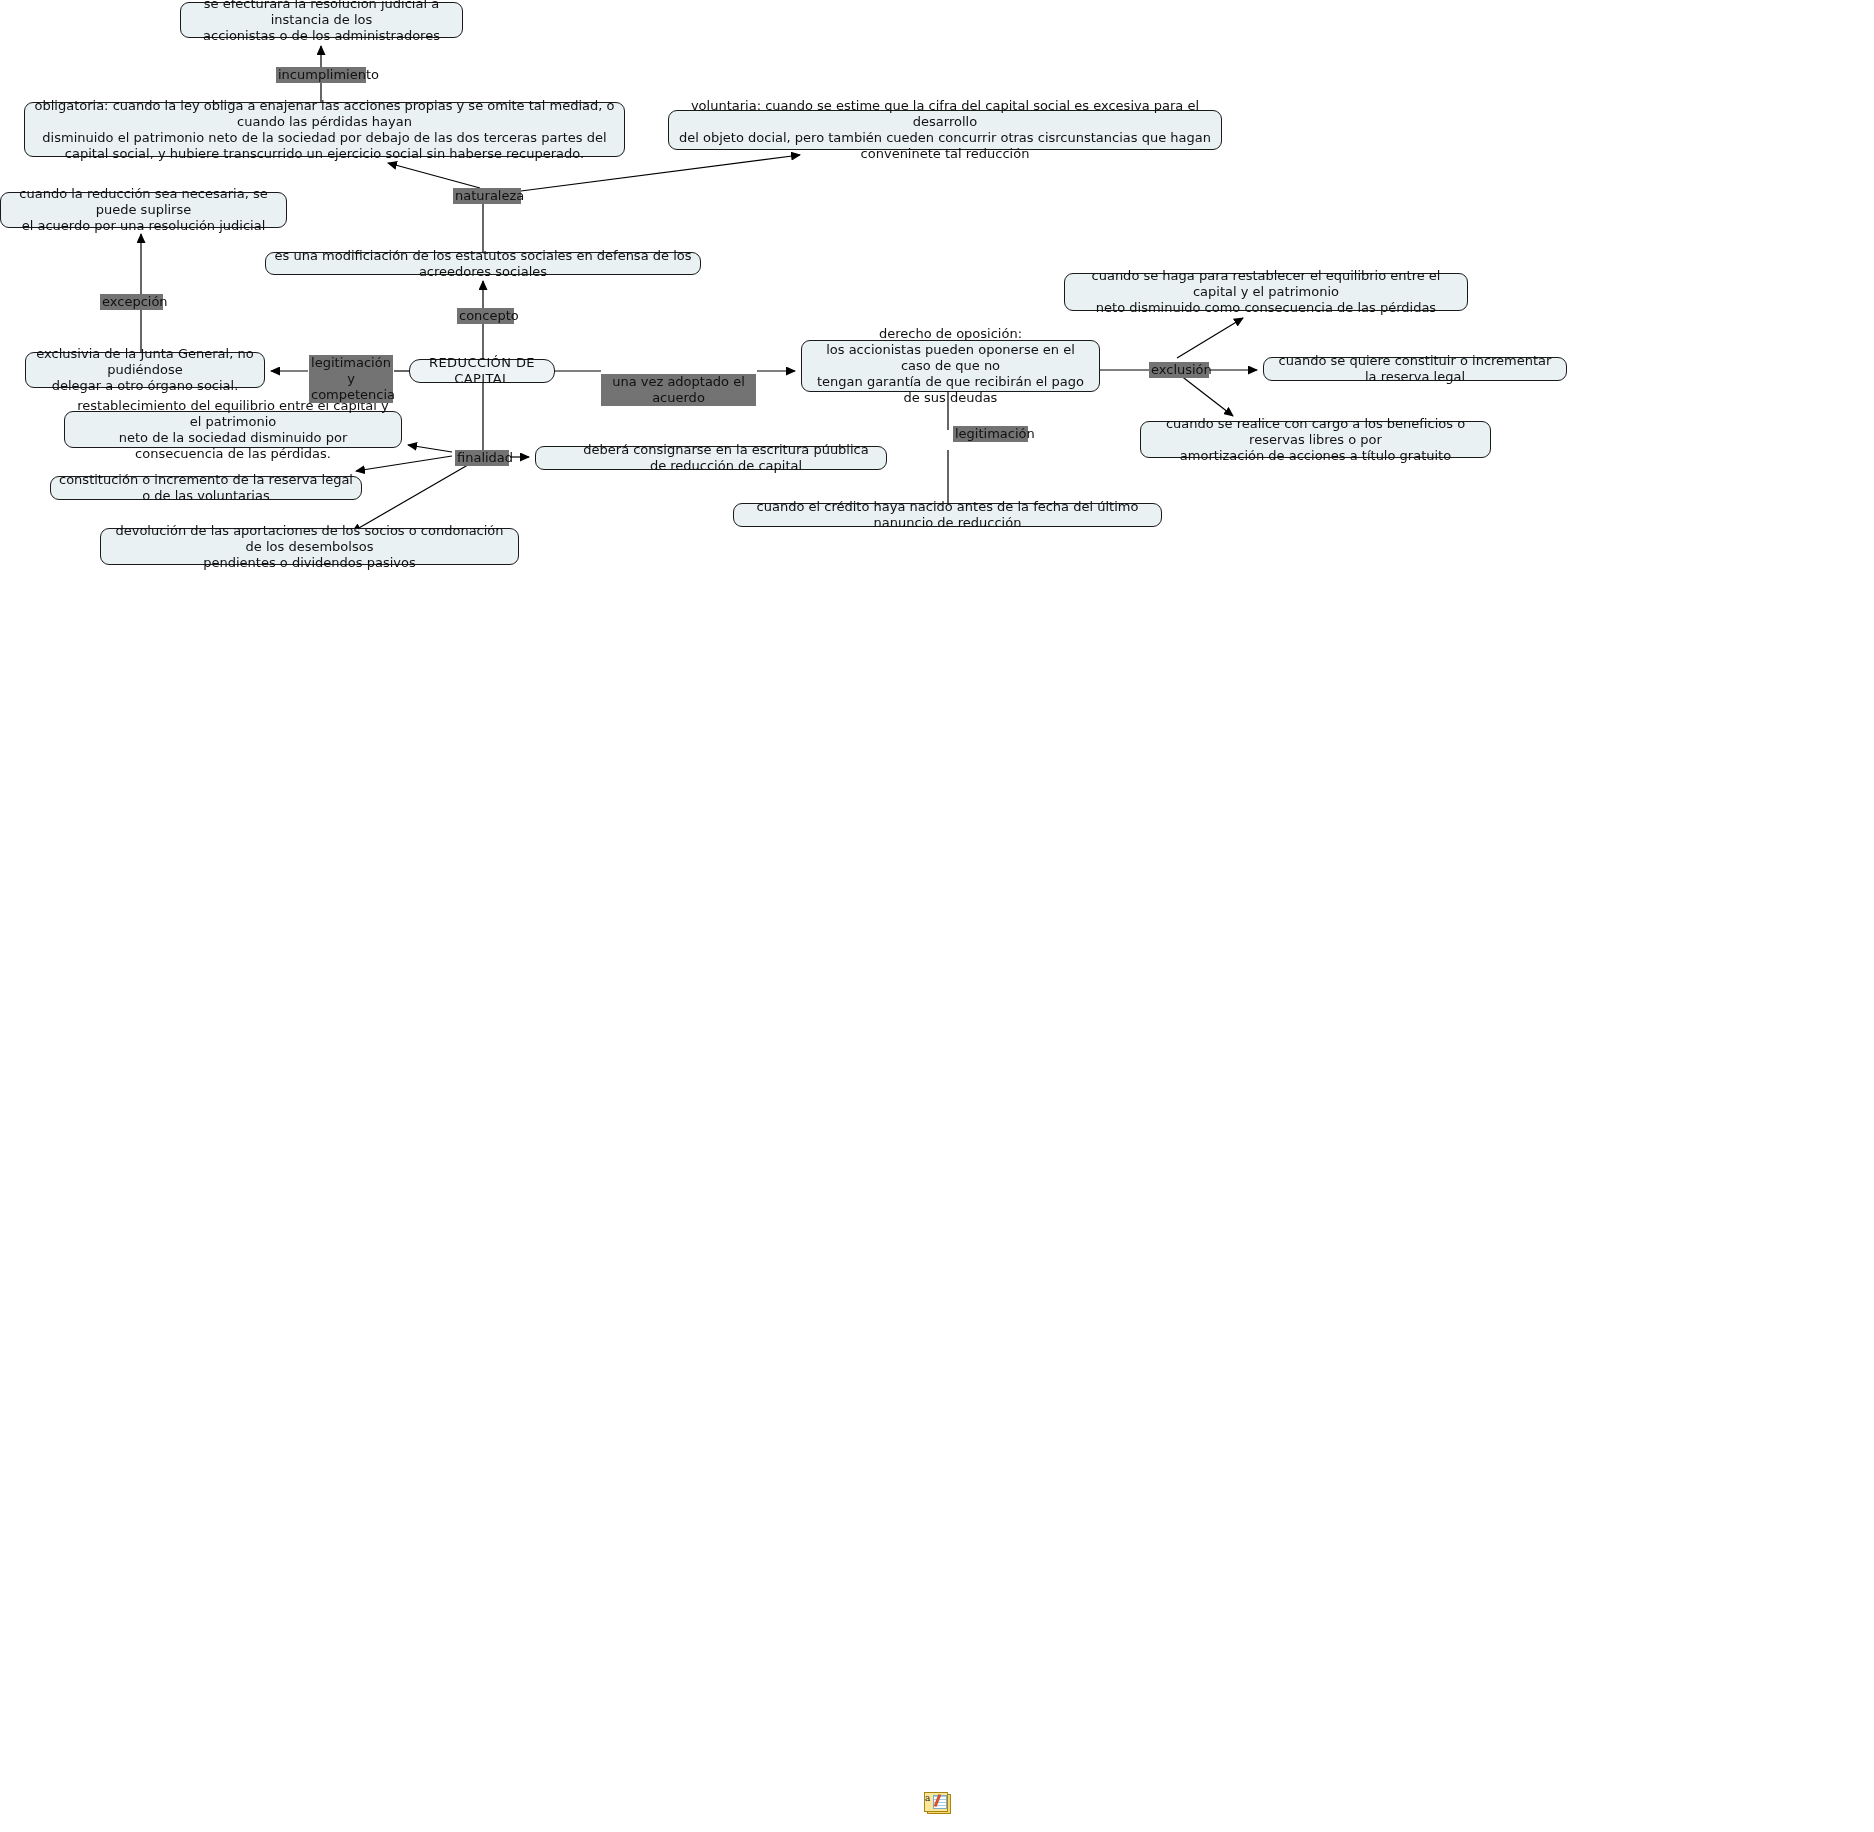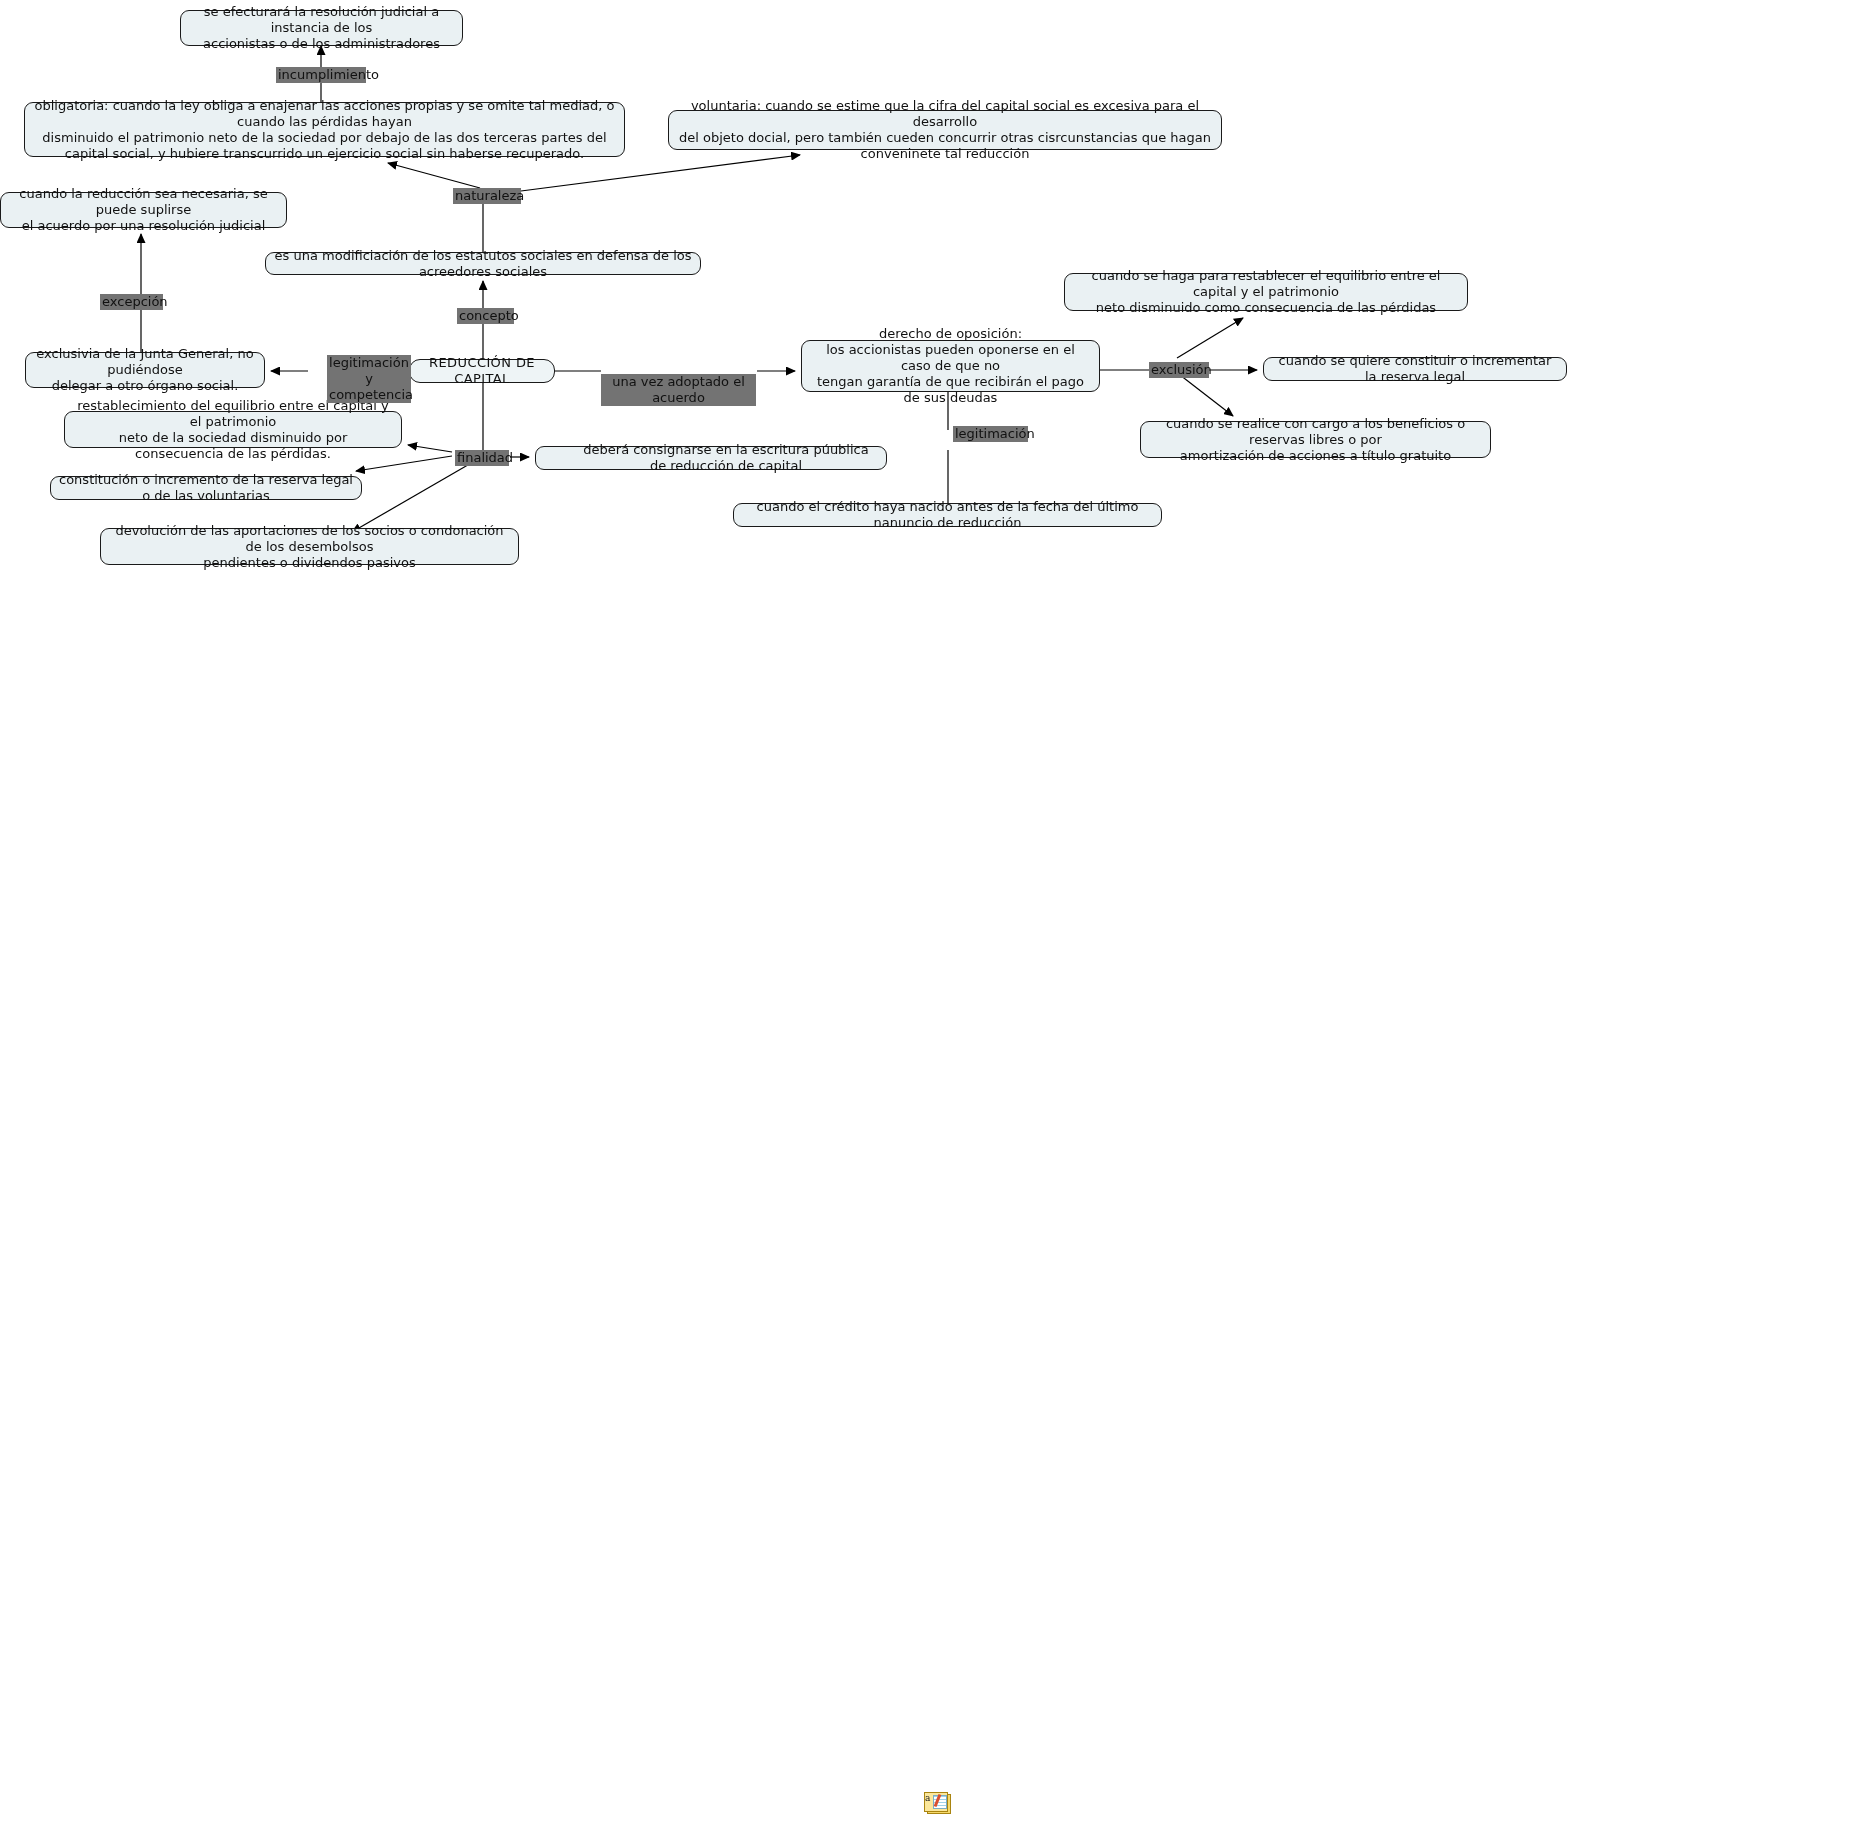--- a/index.html
+++ b/index.html
@@ -154,21 +154,21 @@
 
     <line x1="452" y1="452" x2="408" y2="445" stroke="#000" stroke-width="1.2" marker-end="url(#arrow)"></line>
 
     <line x1="452" y1="456" x2="356" y2="471" stroke="#000" stroke-width="1.2" marker-end="url(#arrow)"></line>
 
     <line x1="473" y1="462" x2="352" y2="532" stroke="#000" stroke-width="1.2" marker-end="url(#arrow)"></line>
 
     <line x1="510" y1="457" x2="529" y2="457" stroke="#000" stroke-width="1.2" marker-end="url(#arrow)"></line>
   </svg>
 
-  <div class="node" style="left:180px; top:10px; width:283px; height:36px;">se efecturará la resolución judicial a instancia de los
+  <div class="node" style="left:180px; top:2px; width:283px; height:36px;">se efecturará la resolución judicial a instancia de los
 accionistas o de los administradores</div>
 
   <div class="node" style="left:668px; top:110px; width:554px; height:40px;">voluntaria: cuando se estime que la cifra del capital social es excesiva para el desarrollo
 del objeto docial, pero también cueden concurrir otras cisrcunstancias que hagan conveninete tal reducción</div>
 
   <div class="node" style="left:24px; top:102px; width:601px; height:55px;">obligatoria: cuando la ley obliga a enajenar las acciones propias y se omite tal mediad, o cuando las pérdidas hayan
 disminuido el patrimonio neto de la sociedad por debajo de las dos terceras partes del
 capital social, y hubiere transcurrido un ejercicio social sin haberse recuperado.</div>
 
   <div class="node" style="left:0px; top:192px; width:287px; height:36px;">cuando la reducción sea necesaria, se puede suplirse
@@ -206,21 +206,21 @@
 pendientes o dividendos pasivos</div>
 
   <div class="link-label" style="left:276px; top:67px; width:90px;">incumplimiento</div>
 
   <div class="link-label" style="left:453px; top:188px; width:68px;">naturaleza</div>
 
   <div class="link-label" style="left:100px; top:294px; width:63px;">excepción</div>
 
   <div class="link-label" style="left:457px; top:308px; width:57px;">concepto</div>
 
-  <div class="link-label" style="left:327px; top:355px; width:84px;">legitimación y
+  <div class="link-label" style="left:309px; top:355px; width:84px;">legitimación y
 competencia</div>
 
   <div class="link-label" style="left:601px; top:362px; width:155px;margin-top:12px;">una vez adoptado el acuerdo</div>
 
   <div class="link-label" style="left:1149px; top:362px; width:60px;">exclusión</div>
 
   <div class="link-label" style="left:455px; top:450px; width:54px;">finalidad</div>
 
   <div class="link-label" style="left:911px; top:426px; width:75px;margin-left:42px;">legitimación</div>
 

